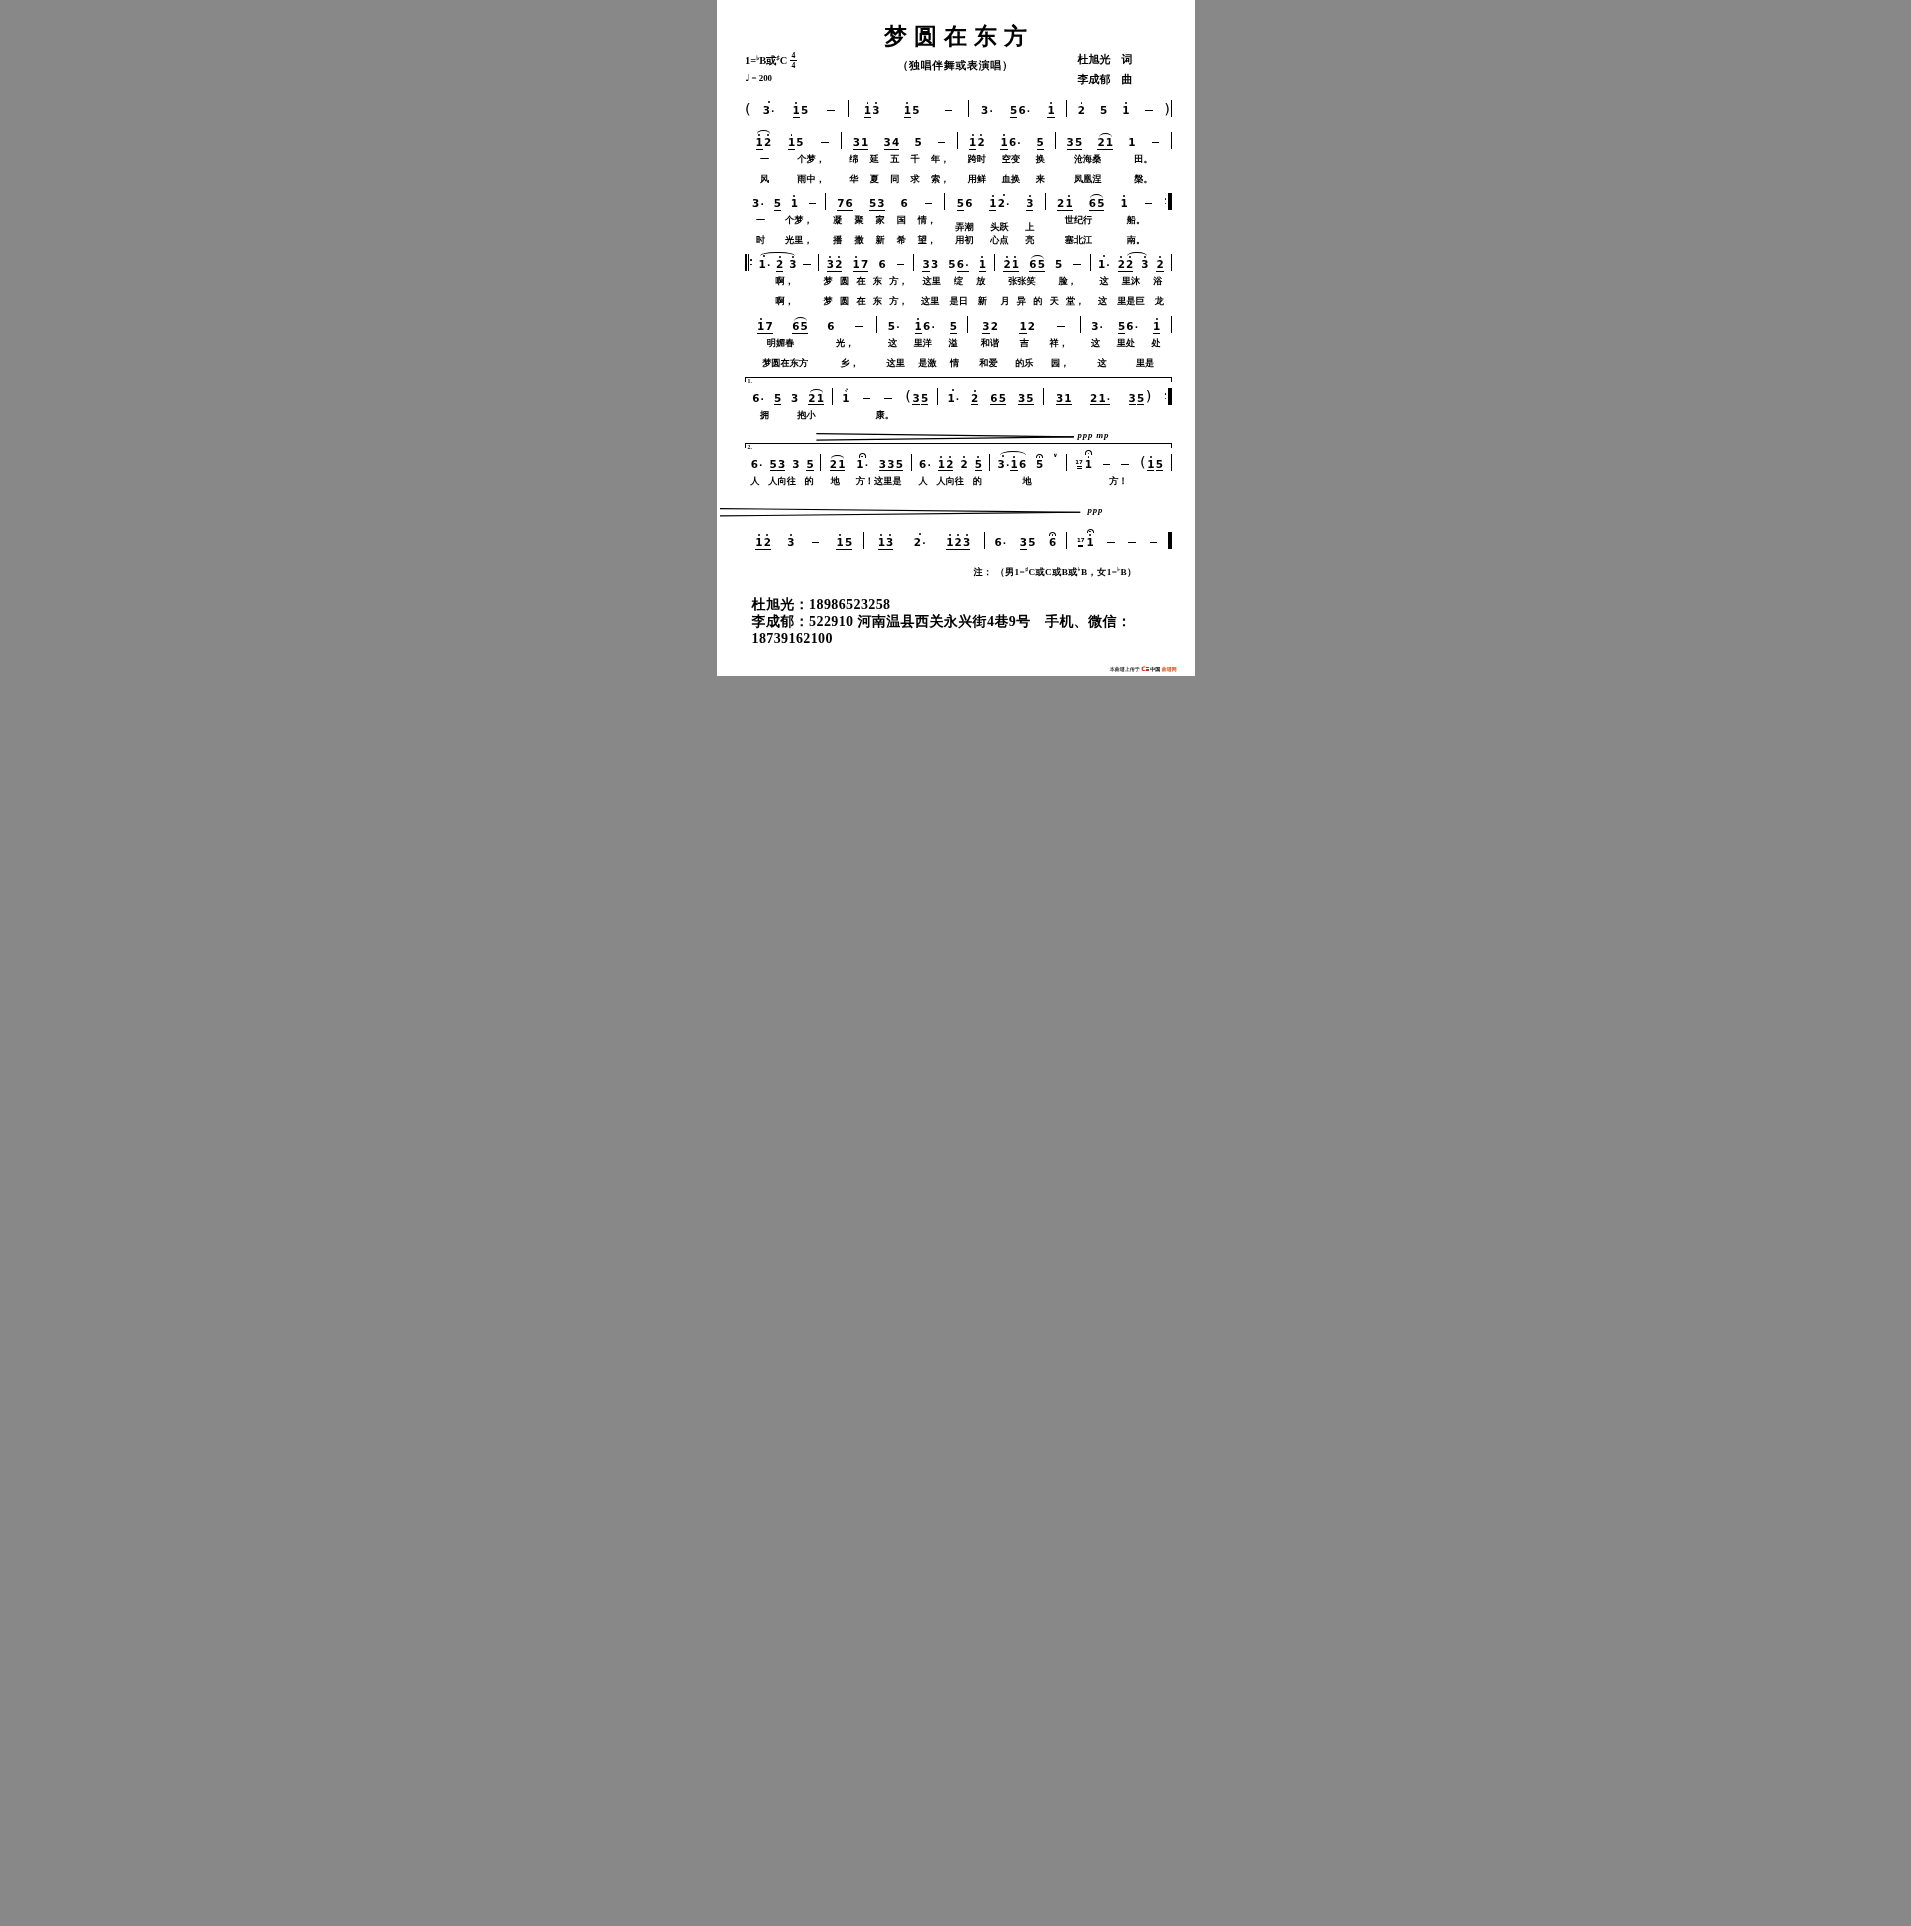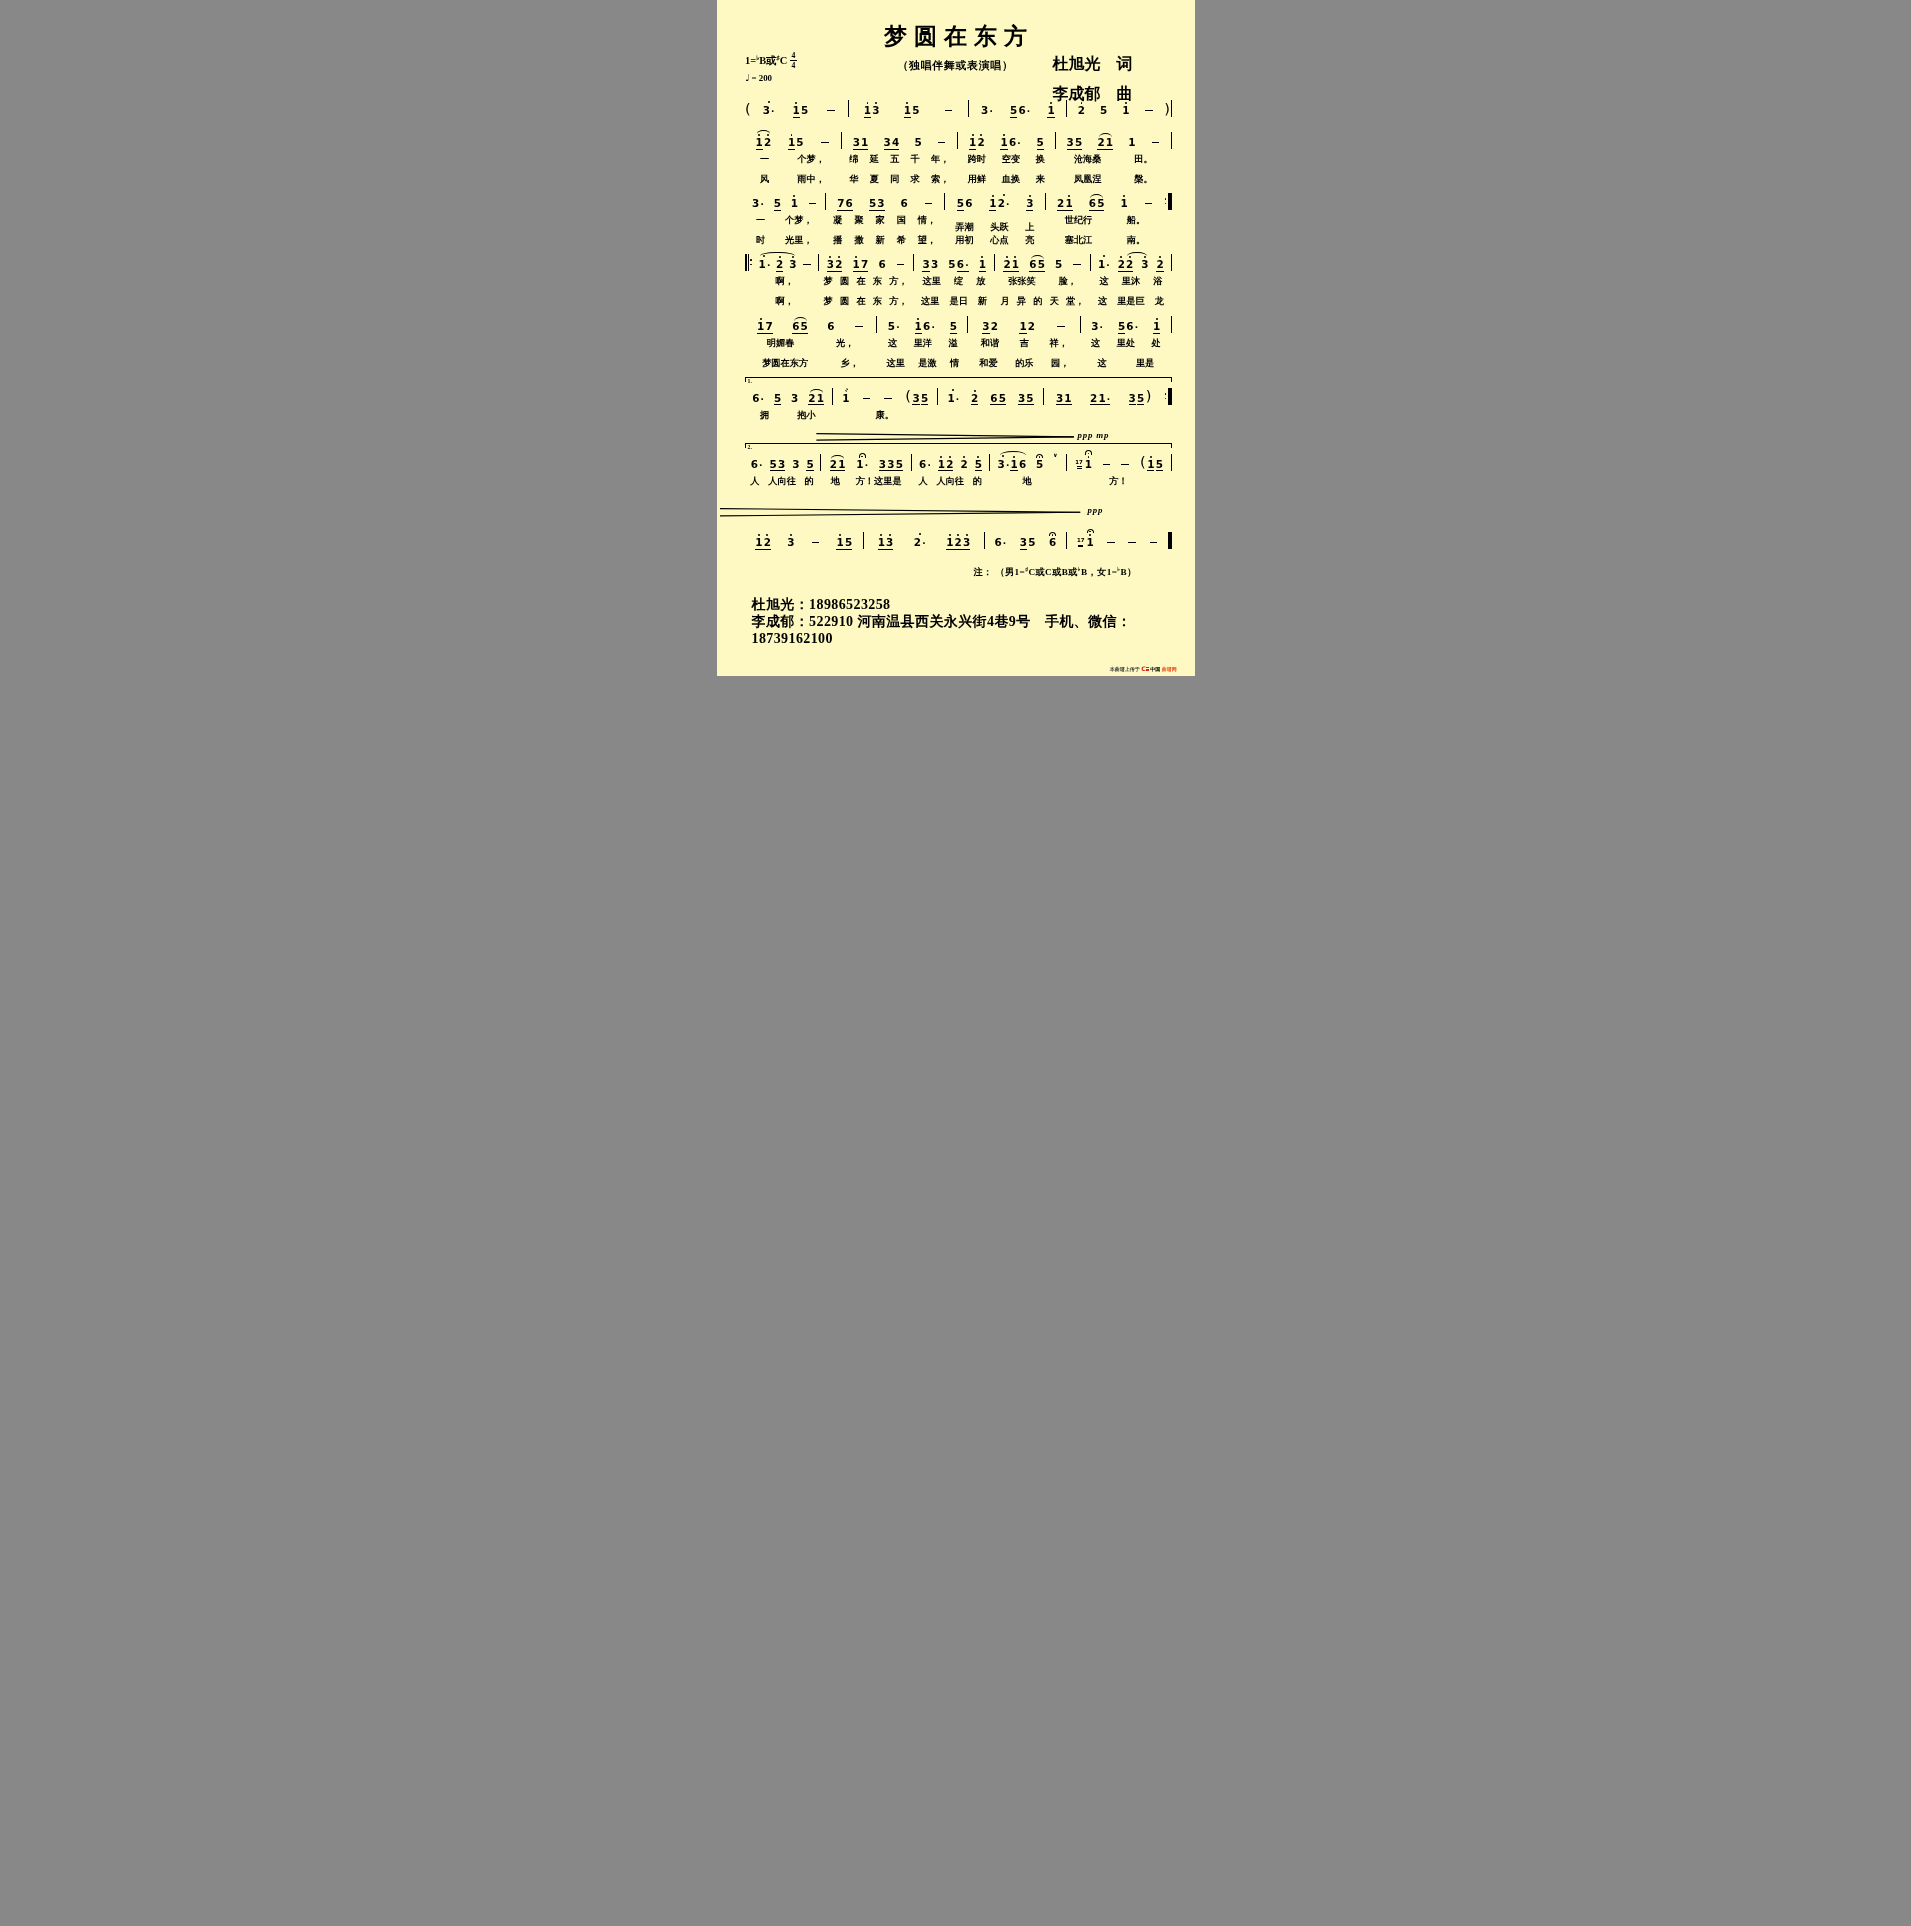--- a/index.html
+++ b/index.html
@@ -1,33 +1,33 @@
 <!DOCTYPE html>
 <html style="font-size:6.2px"><head>
 <meta charset="utf-8">
 <style>
   html,body{margin:0;padding:0;background:#888;}
   *{box-sizing:border-box;}
-  .page{position:relative;width:478px;height:676px;margin:0 auto;background:#fef9c3;
+  .page{position:relative;width:478px;height:676px;margin:0 auto;background:#ffffff;
         font-family:"Liberation Serif",serif;color:#000;overflow:hidden;}
 
   
   .title{position:absolute;top:21px;left:0;width:100%;text-align:center;
          font-size:23px;font-weight:bold;letter-spacing:7px;text-indent:7px;}
   .subtitle{position:absolute;top:59px;left:0;width:100%;text-align:center;
             font-size:10.8px;font-weight:bold;letter-spacing:0.8px;}
   .keysig{position:absolute;top:52px;left:28.5px;font-size:10.4px;font-weight:bold;
           display:flex;align-items:center;gap:3.1px;}
   .frac{display:inline-flex;flex-direction:column;align-items:center;line-height:1;}
   .frac .fn,.frac .fd{font-size:7.7px;font-weight:bold;line-height:1;}
   .frac .fbar{width:6.2px;height:1px;background:#000;margin:0.6px 0;}
   .tempo{position:absolute;top:72px;left:28.5px;font-size:8.9px;font-weight:bold;
          display:flex;align-items:center;gap:1.9px;}
   .tnote{font-family:"DejaVu Sans",sans-serif;font-size:9.6px;}
-  .credits{position:absolute;top:49px;right:62px;font-size:16px;font-weight:bold;
+  .credits{position:absolute;top:49px;right:62px;font-size:11px;font-weight:bold;
            line-height:1.85;text-align:left;}
   sup.acc{font-size:62%;vertical-align:super;}
 
   
   #score{position:absolute;left:28px;right:22.3px;top:0;bottom:0;}
   .system{position:absolute;left:0;right:0;}
   .sys1{top:96px;} .sys2{top:128px;} .sys3{top:189px;} .sys4{top:250px;}
   .sys5{top:312px;} .sys6{top:377px;} .sys7{top:443px;} .sys8{top:528px;}
 
   .volta{position:relative;border-top:1.5px solid #000;height:5.4px;margin-bottom:1.5px;}

